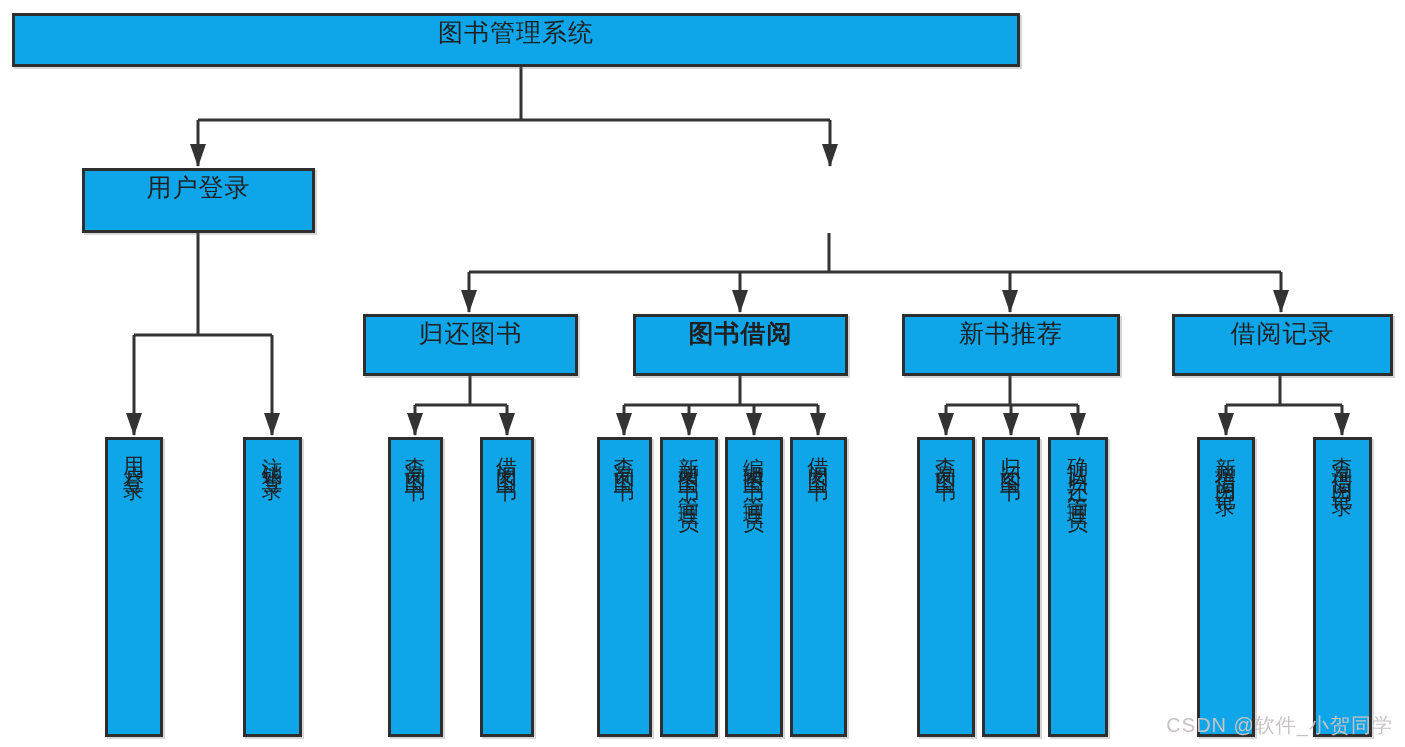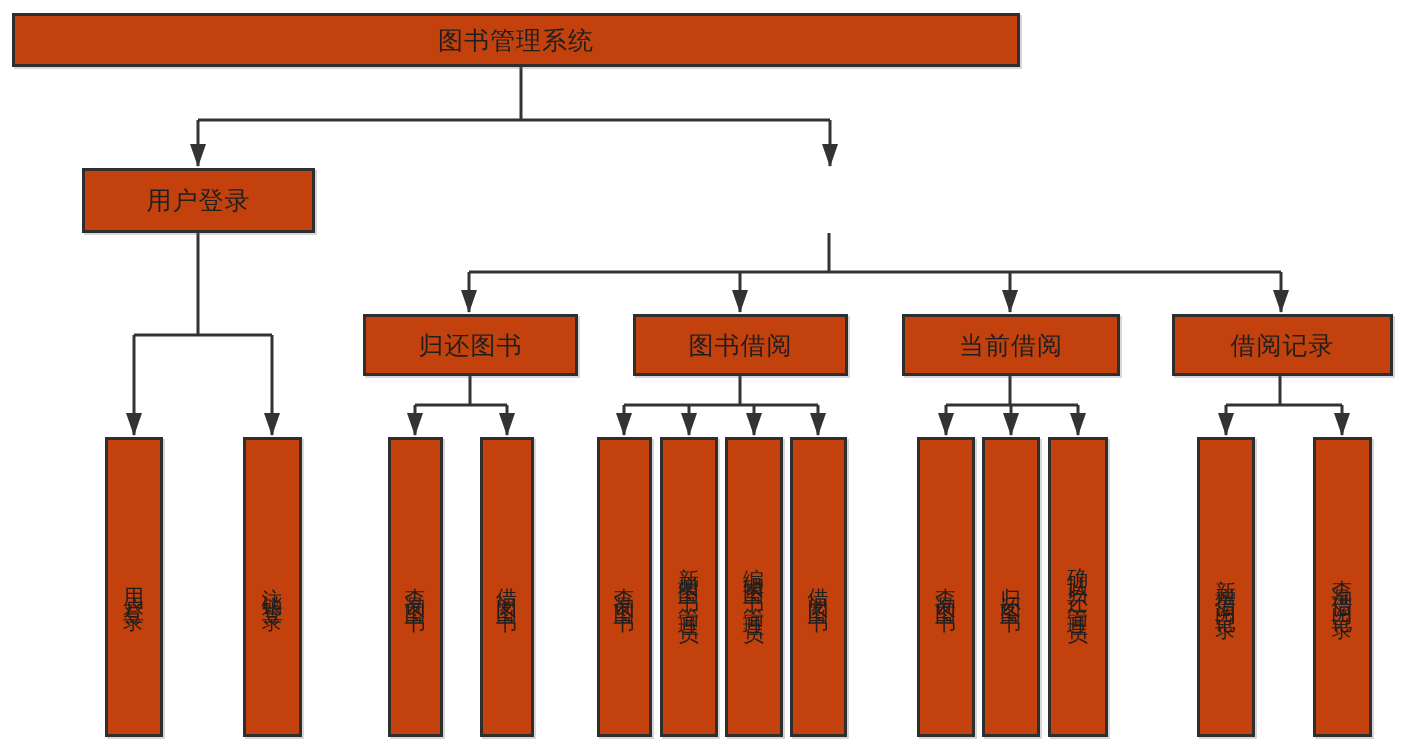--- a/index.html
+++ b/index.html
@@ -7,22 +7,22 @@
     position:relative;
     width:1405px; height:747px;
     background:#ffffff;
     font-family:"Liberation Sans","DejaVu Sans",sans-serif;
     overflow:hidden;
   }
   .wires { position:absolute; left:0; top:0; width:1405px; height:747px; }
   .wire  { stroke:#333333; stroke-width:3; fill:none; }
   .box {
     position:absolute; box-sizing:border-box;
-    border:3px solid #2e2e2e; background:#c2410c;
-    display:flex; align-items:center; justify-content:center;
+    border:3px solid #2e2e2e; background:#0ea5e9;
+    display:flex; justify-content:center;
     color:#1f1f1f;
     box-shadow:2px 2px 0 rgba(110,110,110,0.28);
   }
   .hlabel { font-size:25px; letter-spacing:1px; white-space:nowrap; }
   .vlabel {
     writing-mode:vertical-rl;
     font-size:21px; letter-spacing:8px; line-height:1;
     white-space:nowrap;
   }
   .watermark {
@@ -76,25 +76,25 @@
     <span class="hlabel">图书管理系统</span>
   </div>
 
   <div class="box" style="left:82px; top:168px; width:233px; height:65px;">
     <span class="hlabel">用户登录</span>
   </div>
 
   <div class="box" style="left:363px; top:314px; width:215px; height:62px;">
     <span class="hlabel">归还图书</span>
   </div>
-  <div class="box" style="left:633px; top:314px; width:215px; height:62px;">
+  <div class="box" style="left:633px; top:314px; width:215px; height:62px;font-weight:bold;">
     <span class="hlabel">图书借阅</span>
   </div>
   <div class="box" style="left:902px; top:314px; width:218px; height:62px;">
-    <span class="hlabel">当前借阅</span>
+    <span class="hlabel">新书推荐</span>
   </div>
   <div class="box" style="left:1172px; top:314px; width:221px; height:62px;">
     <span class="hlabel">借阅记录</span>
   </div>
 
   <div class="box" style="left:105px; top:437px; width:58px; height:300px;">
     <span class="vlabel">用户登录</span>
   </div>
   <div class="box" style="left:243px; top:437px; width:59px; height:300px;">
     <span class="vlabel">注销登录</span>
@@ -130,14 +130,15 @@
     <span class="vlabel">确认归还（管理员）</span>
   </div>
 
   <div class="box" style="left:1197px; top:437px; width:58px; height:300px;">
     <span class="vlabel">新增借阅记录</span>
   </div>
   <div class="box" style="left:1313px; top:437px; width:59px; height:300px;">
     <span class="vlabel">查询借阅记录</span>
   </div>
 
+  <div class="watermark">CSDN @软件_小贺同学</div>
 
 </div>
 
 </body></html>

